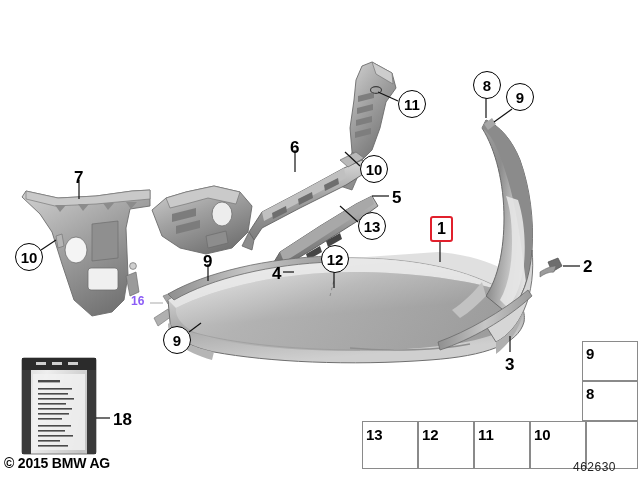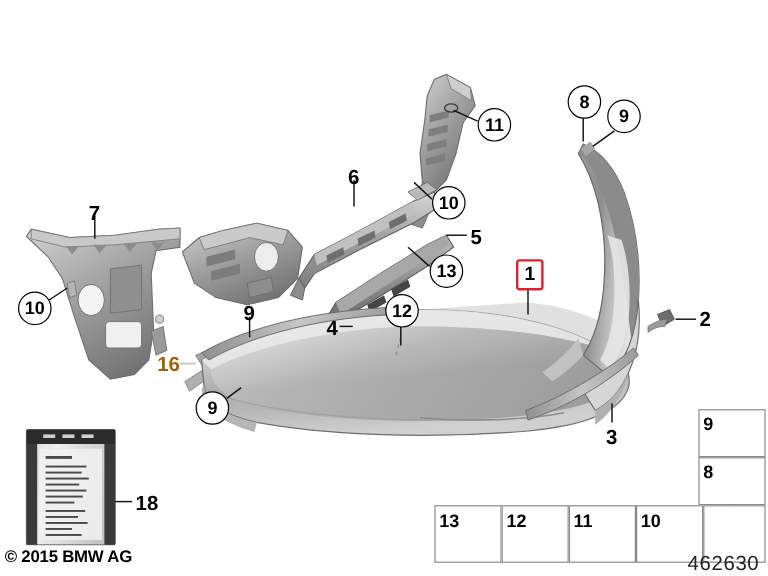--- a/index.html
+++ b/index.html
@@ -24,34 +24,34 @@
   .callout.circled{
     width:26px;height:26px;border:1.6px solid #000;border-radius:50%;
     display:flex;align-items:center;justify-content:center;
     font-size:15px;background:#fff;
   }
   .callout.boxed{
     width:19px;height:22px;border:2.4px solid #e1202c;border-radius:3px;
     display:flex;align-items:center;justify-content:center;
     font-size:16px;background:#fff;
   }
-  .callout.ghost{font-size:17px;color:#a16207;}
+  .callout.ghost{font-size:12px;color:#8b5cf6;}
   .legend-num{
     position:absolute;font-weight:bold;font-size:15px;color:#000;
   }
   .legend-box{
     position:absolute;border:1px solid #8a8a8a;background:#fff;box-sizing:border-box;
   }
   .copyright{
     position:absolute;left:4px;top:455px;
     font-size:14px;font-weight:bold;color:#000;letter-spacing:-0.2px;text-align:center;
   }
   .diagram-id{
     position:absolute;left:573px;top:460px;
-    font-size:17px;color:#222;letter-spacing:0.5px;
+    font-size:12px;color:#222;letter-spacing:0.5px;
   }
 </style>
 </head>
 <body>
 
 <div id="stage">
 
   <svg class="layer" viewBox="0 0 640 480">
     <defs>
       <linearGradient id="gMain" x1="0" y1="0" x2="0.3" y2="1">

